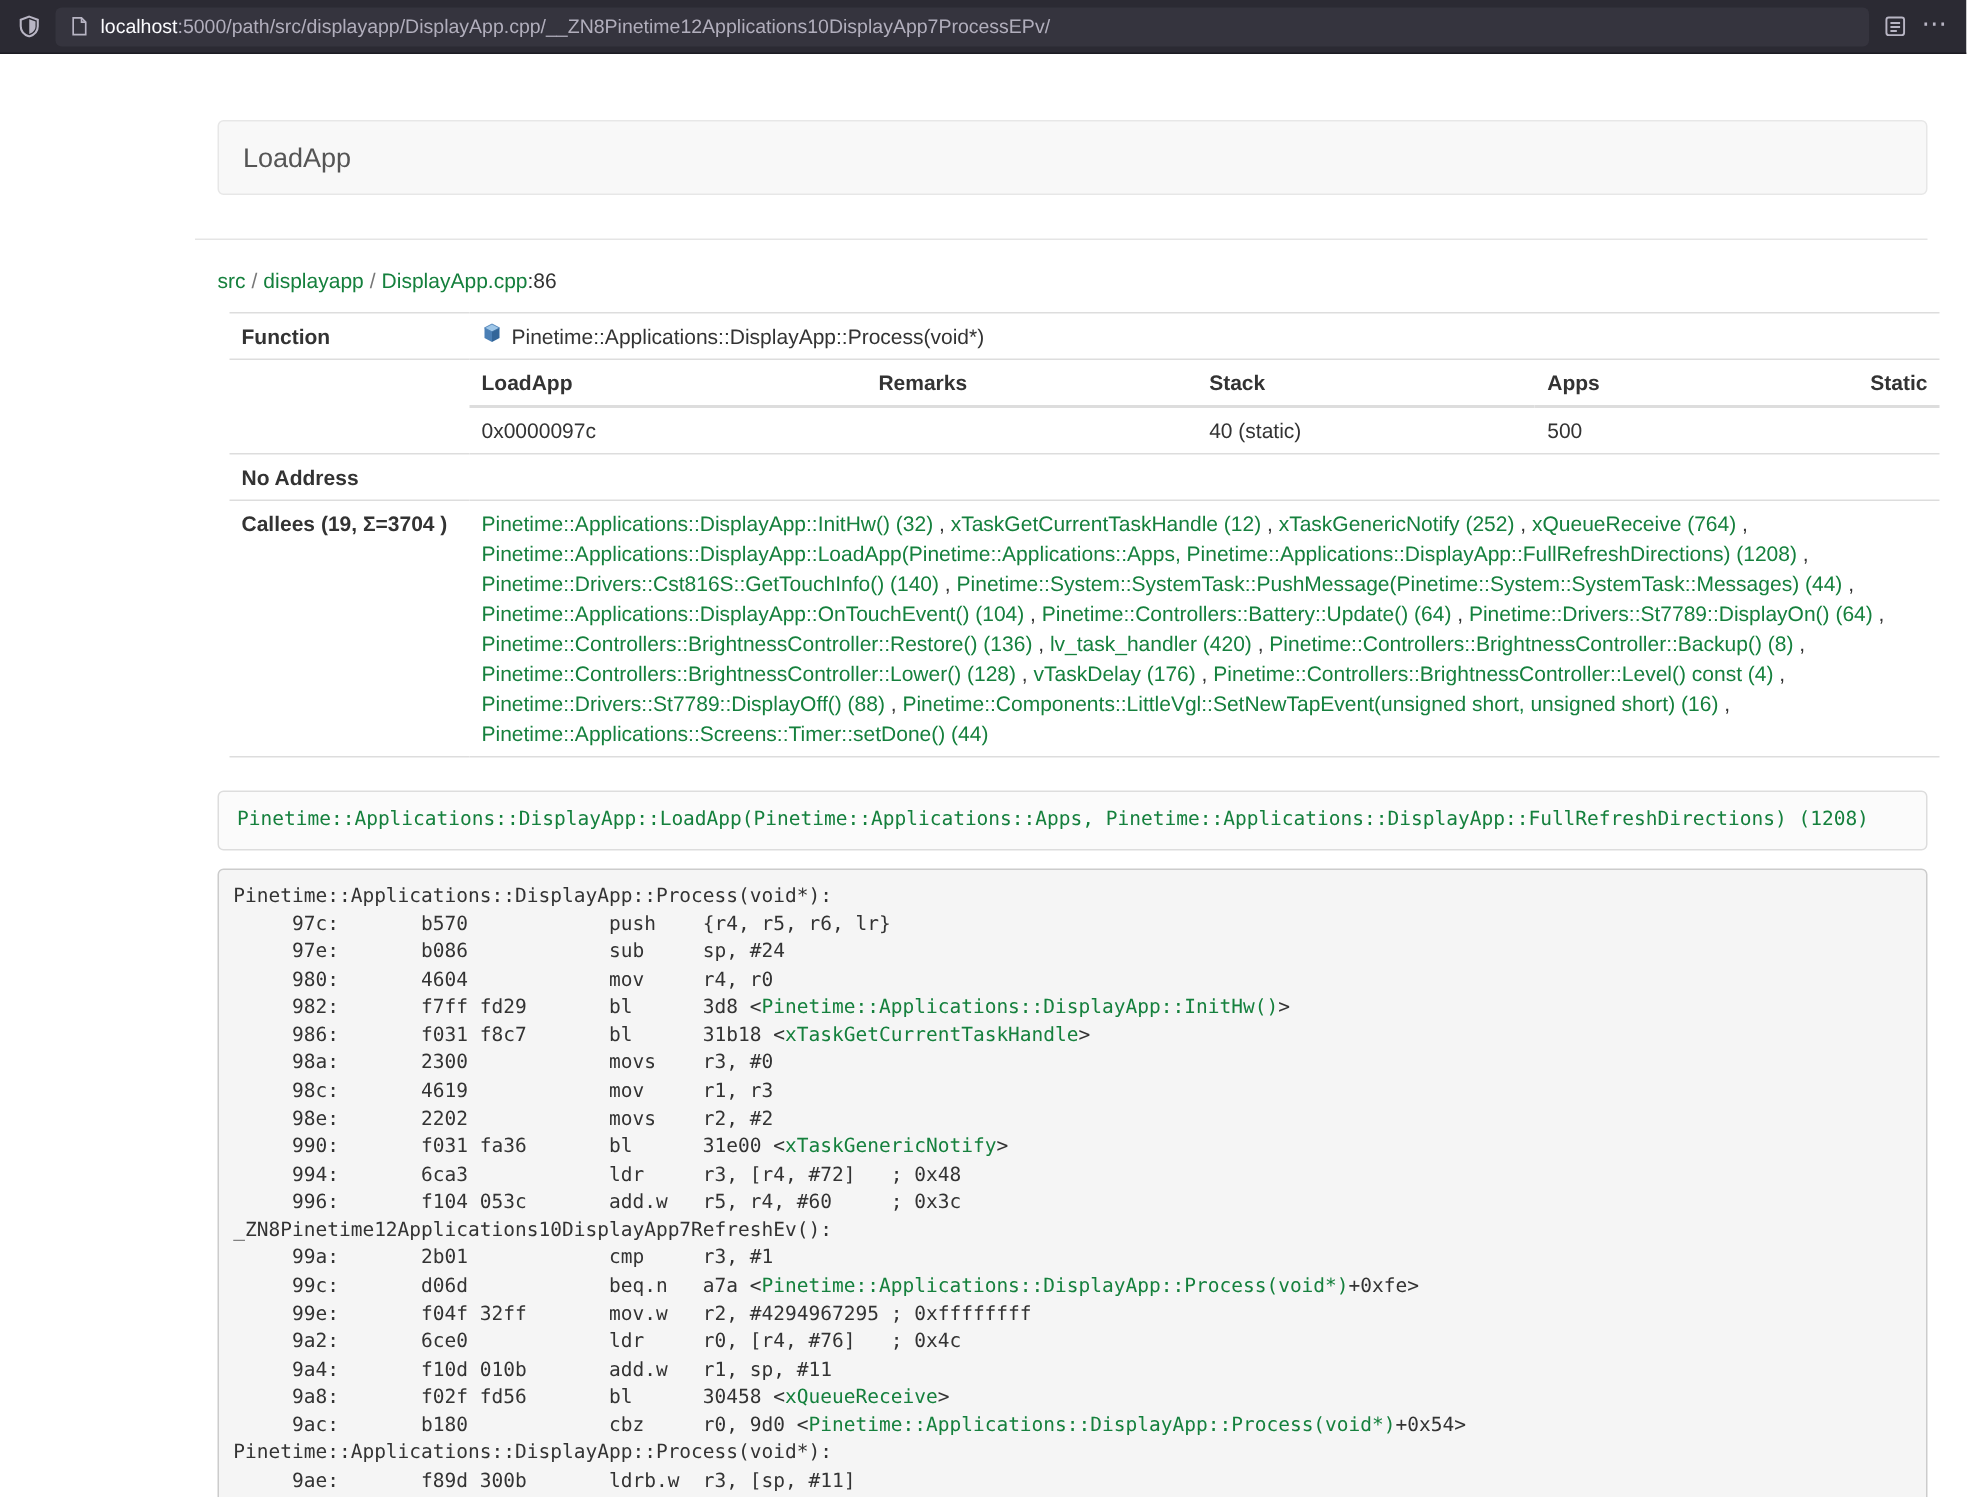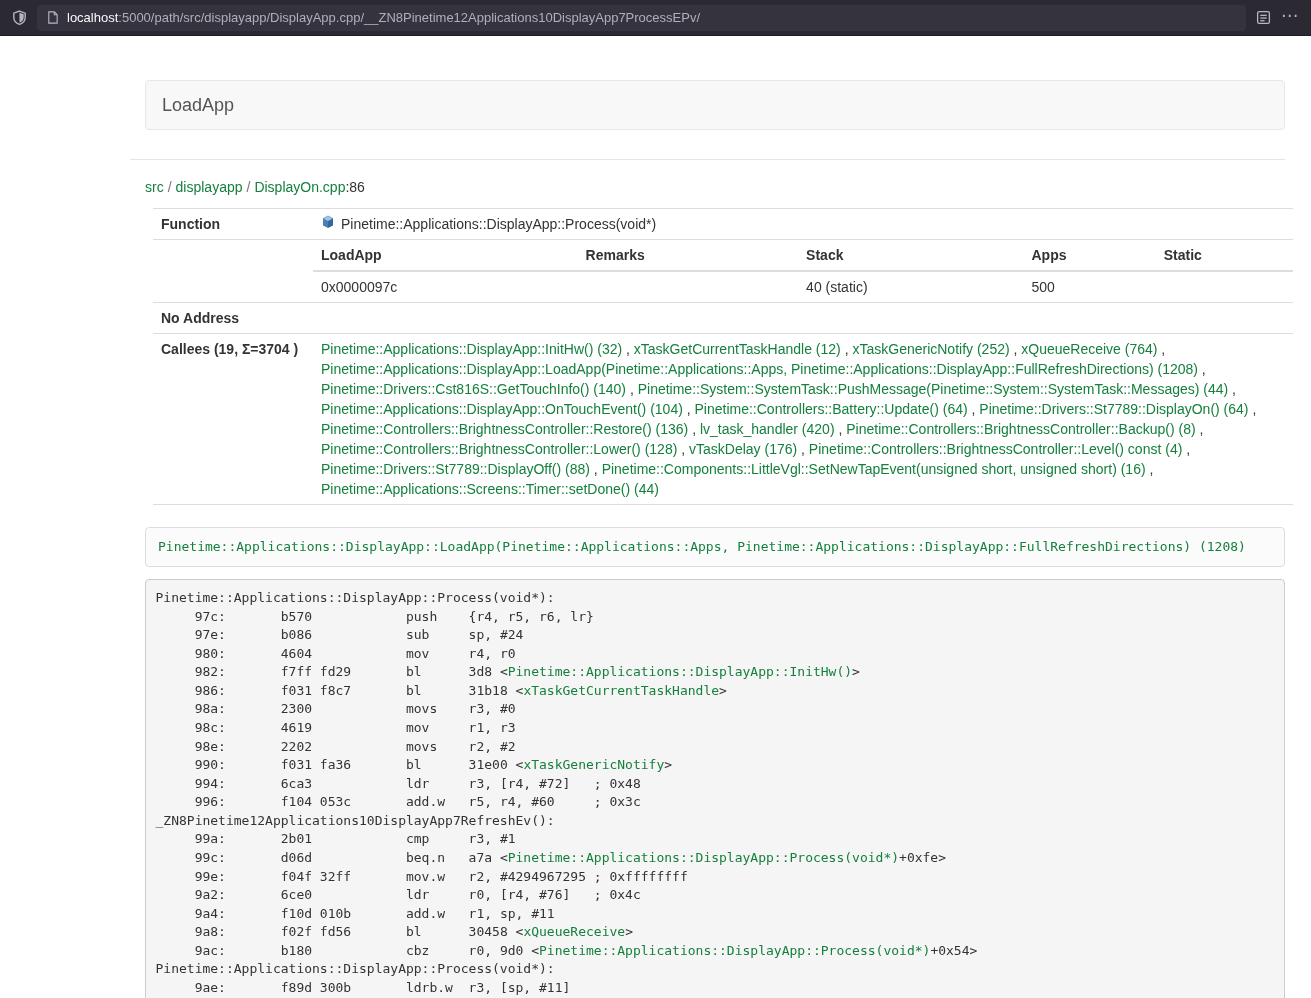--- a/index.html
+++ b/index.html
@@ -36,21 +36,21 @@
   th.rowlab { width: 160px; font-weight: 700; }
   td.stats-cell { padding: 0 !important; }
 
   table.stats { width: 100%; border-collapse: collapse; }
   table.stats th, table.stats td { padding: 5px 8px; text-align: left; line-height: 20px; }
   table.stats th { font-weight: 700; border-bottom: 2px solid #ddd; }
   table.stats th:nth-child(1), table.stats td:nth-child(1) { width: 27%; }
   table.stats th:nth-child(2), table.stats td:nth-child(2) { width: 22.5%; }
   table.stats th:nth-child(3), table.stats td:nth-child(3) { width: 23%; }
   table.stats th:nth-child(4), table.stats td:nth-child(4) { width: 13.5%; }
-  table.stats th:nth-child(5), table.stats td:nth-child(5) { width: 14%; }
+  table.stats th:nth-child(5), table.stats td:nth-child(5) { width: 14%; text-align: right; }
 
   .callees a.lnk { white-space: nowrap; }
 
   .symline { display: inline-flex; align-items: center; gap: 6px; }
   .symline svg { flex: 0 0 auto; }
 
   pre.snippet { margin: 22px 0 0 15px; padding: 9.5px 12px; background: #fbfbfb;
                 border: 1px solid #ddd; border-radius: 4px; white-space: pre; overflow: hidden;
                 font: 13px/1.42857 "DejaVu Sans Mono", "Liberation Mono", monospace; }
   pre.asm { margin: 12px 0 0 15px; padding: 9.5px; background: #f5f5f5; border: 1px solid #ccc;
@@ -89,21 +89,21 @@
 </div>
 
 <div class="page">
 
   <nav class="navbar">
     <a class="brand">LoadApp</a>
   </nav>
 
   <hr class="rule">
 
-  <div class="breadcrumb"><a class="lnk">src</a><span class="sep">/</span><a class="lnk">displayapp</a><span class="sep">/</span><a class="lnk">DisplayOn.cpp</a><span>:86</span></div>
+  <div class="breadcrumb"><a class="lnk">src</a><span class="sep">/</span><a class="lnk">displayapp</a><span class="sep">/</span><a class="lnk">DisplayApp.cpp</a><span>:86</span></div>
 
   <table class="func-table">
     <tbody>
       <tr>
         <th class="rowlab">Function</th>
         <td>
           <span class="symline">
             <span>
               <svg width="14" height="14" viewBox="0 0 14 14">
                   <polygon points="7,1 12,3.6 7,6.2 2,3.6" fill="#9ec6e8" stroke="#4a7fb5" stroke-width="0.6"></polygon>

